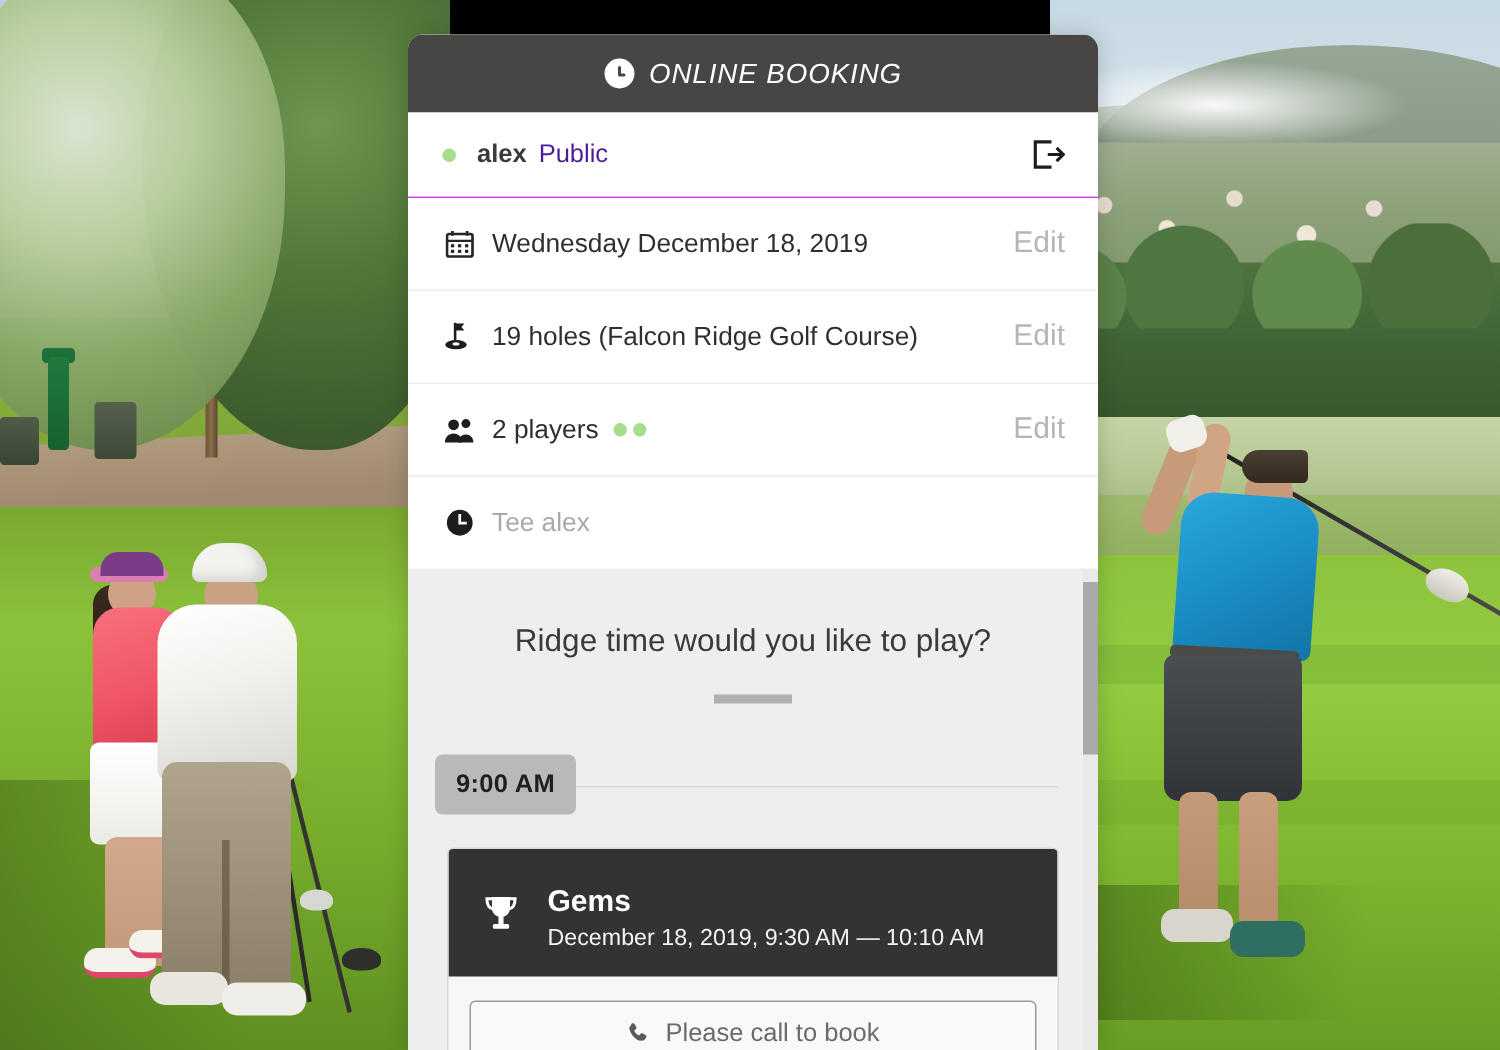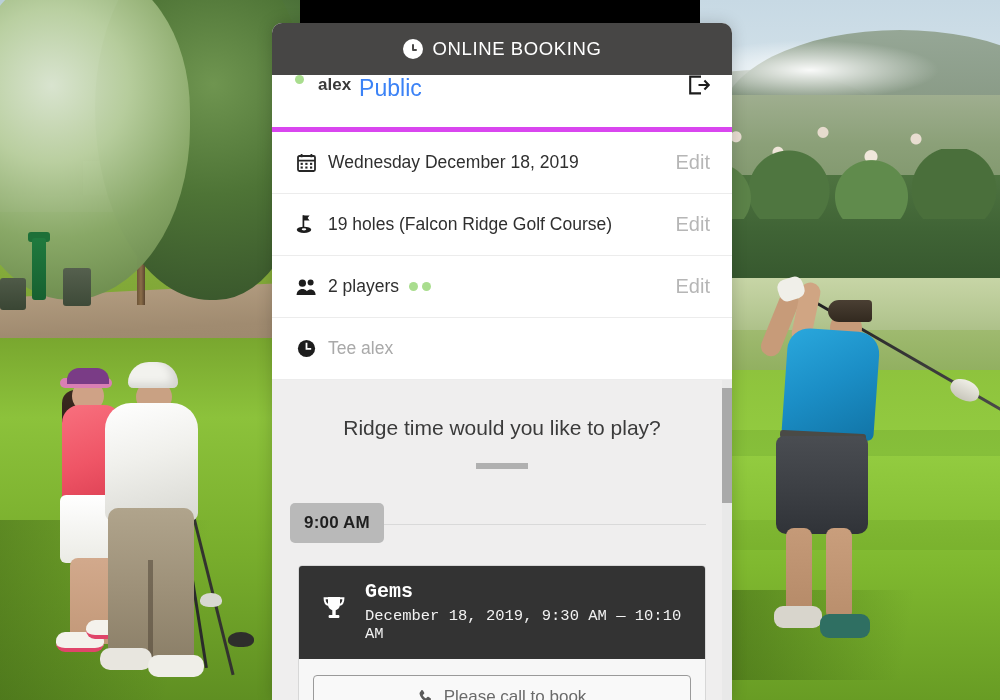--- a/index.html
+++ b/index.html
@@ -203,34 +203,34 @@
   .clock-badge {
     width: 20px; height: 20px; border-radius: 50%;
     background: #ffffff; position: relative; flex: 0 0 20px;
   }
   .clock-badge:before, .clock-badge:after {
     content: ""; position: absolute; background: #474645; border-radius: 1px;
   }
   .clock-badge:before { width: 2px; height: 6px; left: 9px; top: 5px; }
   .clock-badge:after  { width: 5px; height: 2px; left: 9px; top: 10px; }
   .header-title {
-    color: #ffffff; font-size: 18.5px; letter-spacing: .6px; font-weight: 400;
+    color: #ffffff; font-size: 18.5px; letter-spacing: .6px; font-weight: 400; font-style: italic;
   }
 
   
   .user-row {
     height: 57px; flex: 0 0 57px;
-    display: flex; align-items: flex-start;
+    display: flex; align-items: center;
     padding: 0 22px 0 23px;
-    border-bottom: 5px solid #d946ef;
+    border-bottom: 1px solid #d946ef;
     background: #fff;
   }
   .green-dot { width: 9px; height: 9px; border-radius: 50%; background: #a9dd8e; flex:0 0 9px; }
   .user-name { margin-left: 14px; font-size: 17px; color: #3a3a3a; font-weight: 600; }
-  .user-type { margin-left: 8px; font-size: 23px; color: #3b82f6; }
+  .user-type { margin-left: 8px; font-size: 17px; color: #4c1d95; }
   .spacer { flex: 1 1 auto; }
   .logout-icon { width: 22px; height: 20px; display:block; }
 
   
   .row {
     height: 62px; flex: 0 0 62px;
     display: flex; align-items: center;
     padding: 0 22px 0 23px;
     border-bottom: 1px solid #ececec;
     background: #fff;
@@ -268,22 +268,21 @@
   .event-card {
     margin: 20px 8px 0 8px;
     border: 1px solid #d7d7d7;
     border-radius: 4px;
     background: #f7f7f7;
     overflow: hidden;
   }
   .event-head {
     background: #333333; color: #ffffff;
     display: flex; align-items: center; gap: 16px;
-    padding: 14px 16px 16px 20px;
-    font-family: Liberation Mono, monospace;
+    padding: 24px 16px 16px 20px;
   }
   .trophy-icon { width: 30px; flex: 0 0 30px; }
   .event-title { font-size: 20px; font-weight: 700; line-height: 1.15; }
   .event-sub { font-size: 15.5px; margin-top: 4px; color: #f2f2f2; }
   .call-btn {
     margin: 16px 14px 18px 14px;
     border: 1px solid #9a9a9a; border-radius: 4px;
     background: #f9f9f9; color: #6a6a6a;
     font-size: 17px;
     height: 44px;

